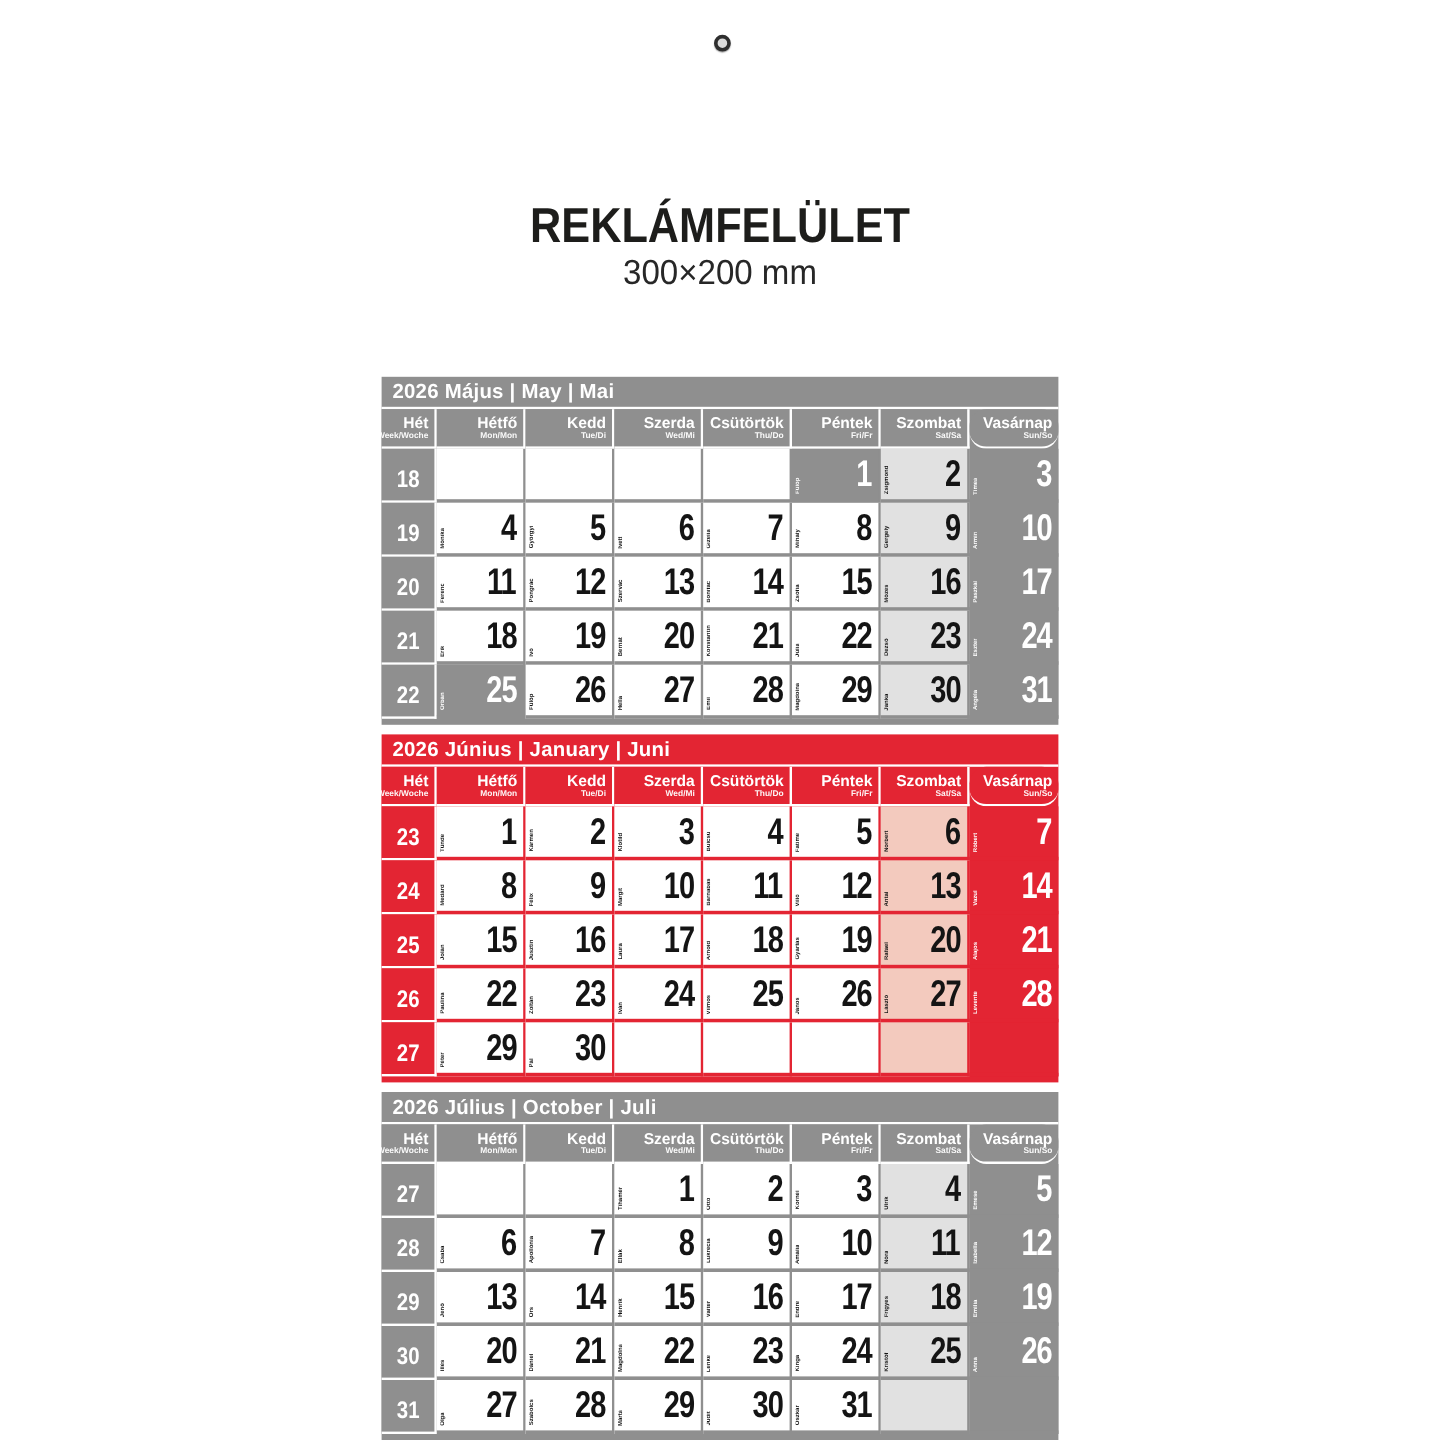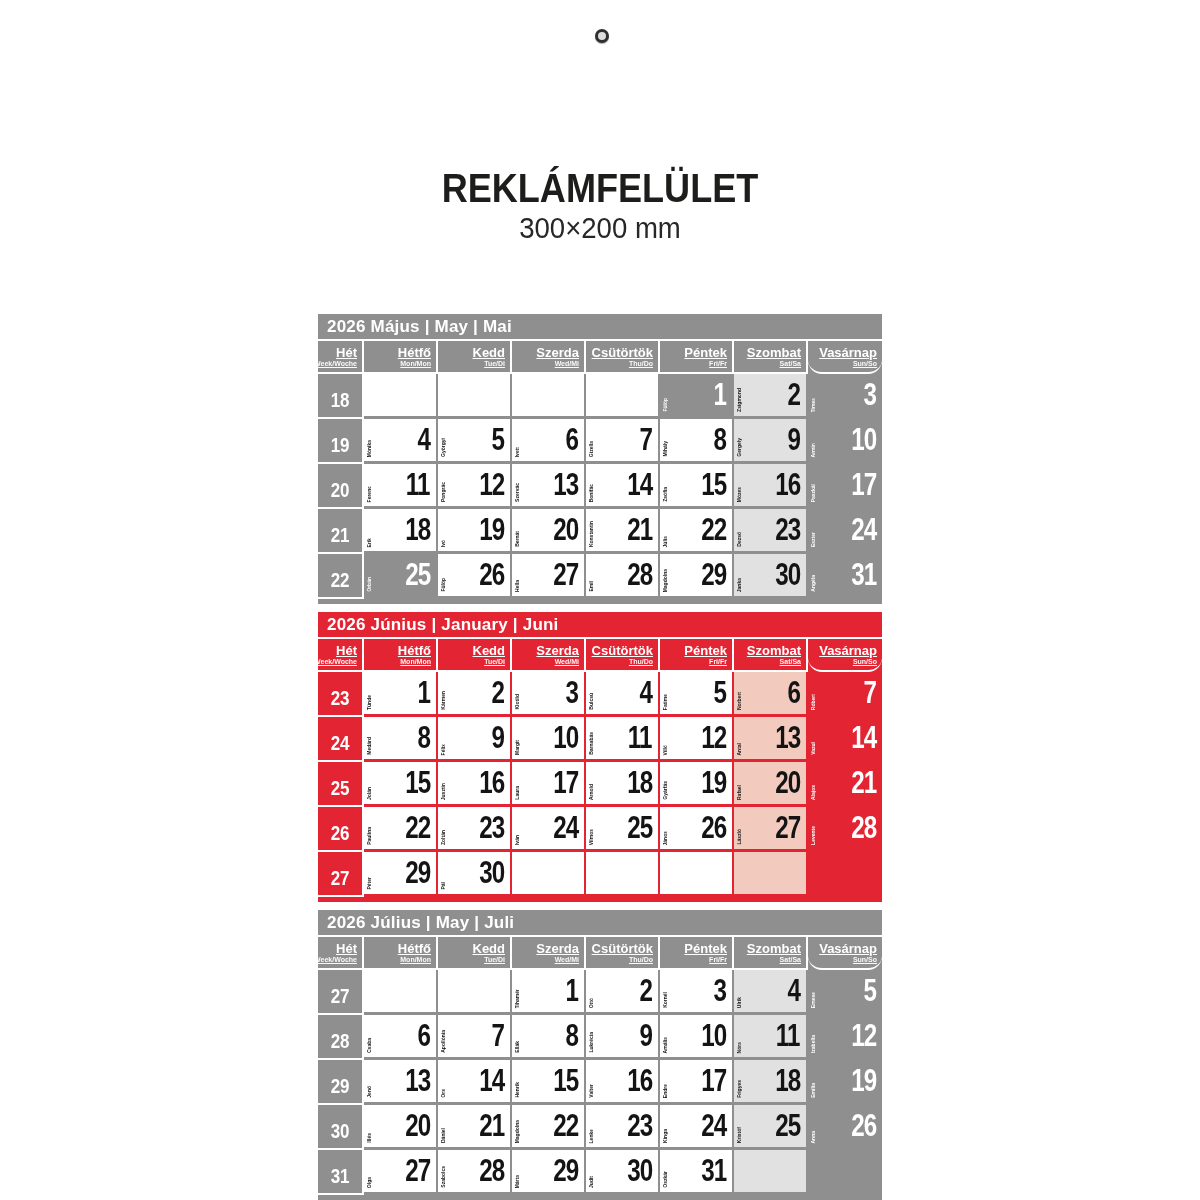--- a/index.html
+++ b/index.html
@@ -20,21 +20,21 @@
   .month{--theme:#8f8f8f;--light:#e1e1e1;background:var(--theme);padding-bottom:5px;}
   .month.red{--theme:#e32533;--light:#f3cabe;}
 
   .titlebar{height:25px;line-height:26px;border-bottom:2px solid #fff;color:#fff;
             font-size:17px;font-weight:bold;padding-left:9px;letter-spacing:.2px;}
 
   .grid{display:grid;grid-template-columns:46px repeat(7,1fr);}
   .hcell{box-sizing:border-box;height:33px;background:var(--theme);color:#fff;
          border-bottom:2px solid #fff;border-right:2px solid #fff;
          display:flex;flex-direction:column;justify-content:center;align-items:flex-end;
-         padding-right:5px;text-decoration:underline;}
+         padding-right:5px;}
   .hcell.last{border-right:none;border-radius:14px;}
   .h-name{font-size:13px;font-weight:bold;line-height:13px;}
   .h-sub{font-size:7px;font-weight:bold;line-height:9px;opacity:.95;}
 
   .wkcell{box-sizing:border-box;background:var(--theme);color:#fff;
           border-right:2px solid #fff;border-bottom:2px solid #fff;
           display:flex;align-items:flex-end;justify-content:center;padding-bottom:5px;}
   .wknum{font-size:20px;font-weight:bold;transform:scaleX(.85);}
 
   .day{box-sizing:border-box;height:45px;background:#fff;color:#141414;position:relative;
@@ -410,21 +410,21 @@
             <span class="num">30</span>
           </div>
           <div class="day"></div>
           <div class="day"></div>
           <div class="day"></div>
           <div class="day l"></div>
           <div class="day d last"></div>
         </div>
       </div>
       <div class="month">
-        <div class="titlebar">2026 Július | May | Juli</div>
+        <div class="titlebar">2026 Július | October | Juli</div>
         <div class="grid">
           <div class="hcell">
             <div class="h-name">Hét</div>
             <div class="h-sub">Week/Woche</div>
           </div>
           <div class="hcell">
             <div class="h-name">Hétfő</div>
             <div class="h-sub">Mon/Mon</div>
           </div>
           <div class="hcell">

